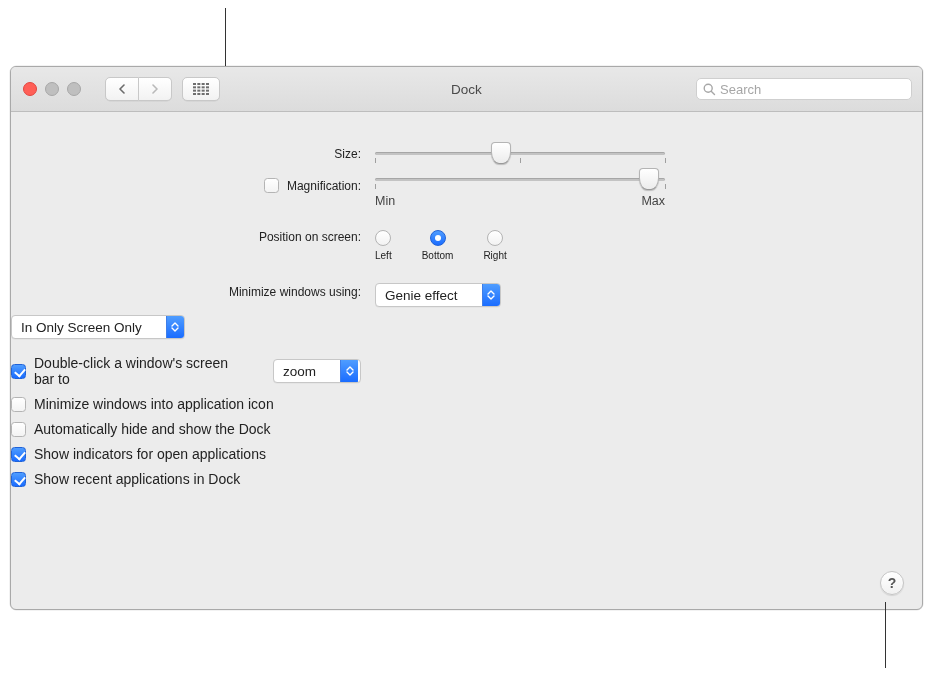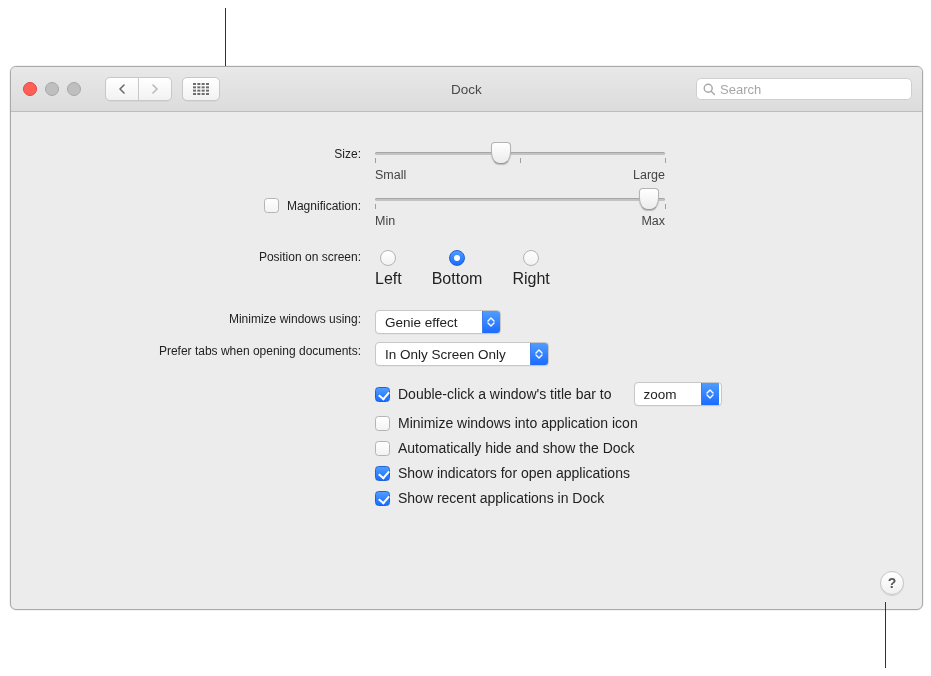--- a/index.html
+++ b/index.html
@@ -95,21 +95,21 @@
   .mac-check.checked{
     border-color:#1f62d8;background:linear-gradient(var(--accent-grad-a),var(--accent-grad-b));
   }
   .mac-check.checked:after{
     content:"";position:absolute;left:2.5px;top:3px;width:8px;height:5px;
     border-left:2px solid #fff;border-bottom:2px solid #fff;transform:rotate(-50deg);
   }
 
   
   .radio-row{display:flex;gap:30px;}
-  .radio-item{display:flex;flex-direction:column;align-items:center;gap:4px;font-size:16px;}
+  .radio-item{display:flex;flex-direction:column;align-items:center;gap:4px;font-size:10px;}
   .mac-radio{
     width:16px;height:16px;border-radius:50%;
     border:1px solid #b4b4b4;background:linear-gradient(#ffffff,#f2f2f2);
     position:relative;box-sizing:border-box;
   }
   .mac-radio.selected{
     border-color:#1f62d8;background:linear-gradient(var(--accent-grad-a),var(--accent-grad-b));
   }
   .mac-radio.selected:after{content:"";position:absolute;left:4px;top:4px;width:6px;height:6px;border-radius:50%;background:#fff;}
 
@@ -201,24 +201,20 @@
         <div class="lbl">Size:</div>
         <div class="val">
           <div class="slider-wrap">
             <div class="slider-track">
               <div class="track-line"></div>
               <div class="tick" style="left:0%"></div>
               <div class="tick" style="left:50%"></div>
               <div class="tick" style="left:100%"></div>
               <div class="knob" style="left: 43%;"></div>
             </div>
-            <div class="slider-labels">
-              <span>Small</span>
-              <span>Large</span>
-            </div>
           </div>
         </div>
 
         <div class="lbl" style="padding-top:0;margin-top:8px;">
           <div class="check-row" style="justify-content:flex-end;">
             <span class="mac-check"></span>
             <span>Magnification:</span>
           </div>
         </div>
         <div class="val">
@@ -268,42 +264,41 @@
               <svg width="8" height="5" viewBox="0 0 8 5">
                   <path d="M1 4 L4 1 L7 4" fill="none" stroke="#fff" stroke-width="1.4" stroke-linecap="round" stroke-linejoin="round"></path>
                 </svg>
               <svg width="8" height="5" viewBox="0 0 8 5">
                   <path d="M1 1 L4 4 L7 1" fill="none" stroke="#fff" stroke-width="1.4" stroke-linecap="round" stroke-linejoin="round"></path>
                 </svg>
             </span>
           </div>
         </div>
 
-        <div class="lbl" style="padding-top:2px;">Prefer tabs when opening documents:</div>
         <div class="val">
           <div class="popup">
             <span class="popup-label">In Only Screen Only</span>
             <span class="arrows">
               <svg width="8" height="5" viewBox="0 0 8 5">
                   <path d="M1 4 L4 1 L7 4" fill="none" stroke="#fff" stroke-width="1.4" stroke-linecap="round" stroke-linejoin="round"></path>
                 </svg>
               <svg width="8" height="5" viewBox="0 0 8 5">
                   <path d="M1 1 L4 4 L7 1" fill="none" stroke="#fff" stroke-width="1.4" stroke-linecap="round" stroke-linejoin="round"></path>
                 </svg>
             </span>
           </div>
         </div>
 
         <div></div>
         <div class="val">
           <div class="option-list" id="option-list">
 
             <div class="check-row">
               <span class="mac-check checked"></span>
-              <span>Double-click a window's title bar to</span>
+              <span>Double-click a window's screen bar to</span>
               <span style="width:6px"></span>
               <div class="popup" style="min-width:86px;">
                 <span class="popup-label">zoom</span>
                 <span class="arrows">
                   <svg width="8" height="5" viewBox="0 0 8 5">
                       <path d="M1 4 L4 1 L7 4" fill="none" stroke="#fff" stroke-width="1.4" stroke-linecap="round" stroke-linejoin="round"></path>
                     </svg>
                   <svg width="8" height="5" viewBox="0 0 8 5">
                       <path d="M1 1 L4 4 L7 1" fill="none" stroke="#fff" stroke-width="1.4" stroke-linecap="round" stroke-linejoin="round"></path>
                     </svg>

